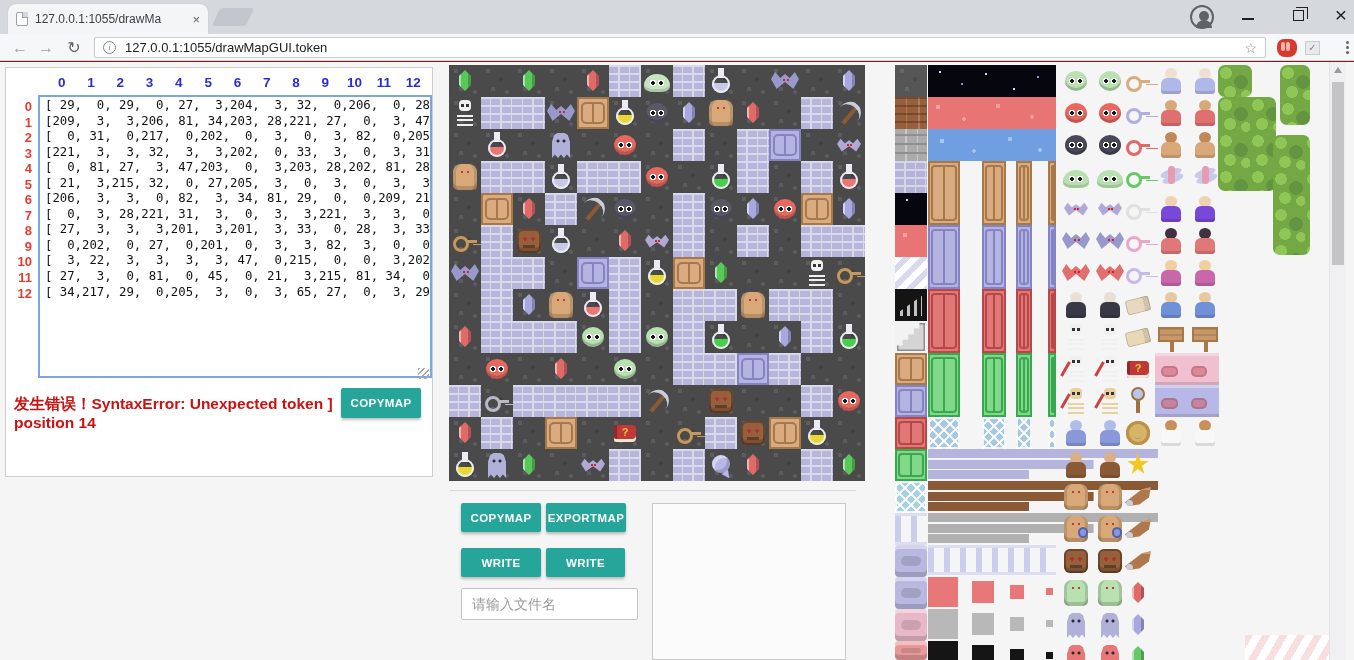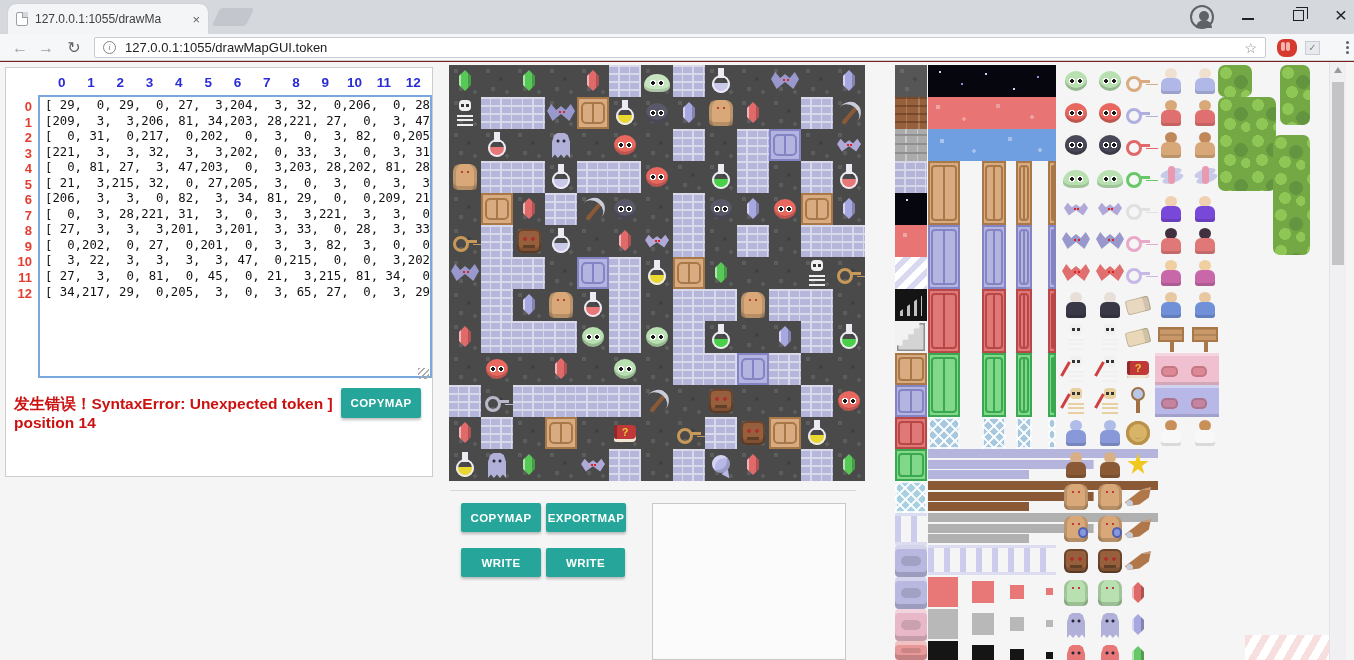--- a/index.html
+++ b/index.html
@@ -636,20 +636,21 @@
         <div class="mcell base-dark" style="left: 384px; top: 384px; --c: #58c858;">
           <div class="sh sh-gem" style="--c: #58c858;"></div>
         </div>
       </div>
     <div id="map-divider"></div>
 
     <button class="teal-btn" id="clearmap-btn">COPYMAP</button>
     <button class="teal-btn" id="exportmap-btn">EXPORTMAP</button>
     <button class="teal-btn" id="read-btn">WRITE</button>
     <button class="teal-btn" id="write-btn">WRITE</button>
+    <input id="filename-input" placeholder="请输入文件名" style="">
     <div id="output-box"></div>
 
     <div id="palette">
         <div class="pk k-texdark" style="left: 0px; top: 0px; width: 32px; height: 32px;"></div>
         <div class="pk k-texbrown" style="left: 0px; top: 32px; width: 32px; height: 32px;"></div>
         <div class="pk k-texgray" style="left: 0px; top: 64px; width: 32px; height: 32px;"></div>
         <div class="pk k-texbrick" style="left: 0px; top: 96px; width: 32px; height: 32px;"></div>
         <div class="pk k-starfield" style="left: 0px; top: 128px; width: 32px; height: 32px;"></div>
         <div class="pk k-patred" style="left: 0px; top: 160px; width: 32px; height: 32px;"></div>
         <div class="pk k-diag" style="left: 0px; top: 192px; width: 32px; height: 32px;"></div>

